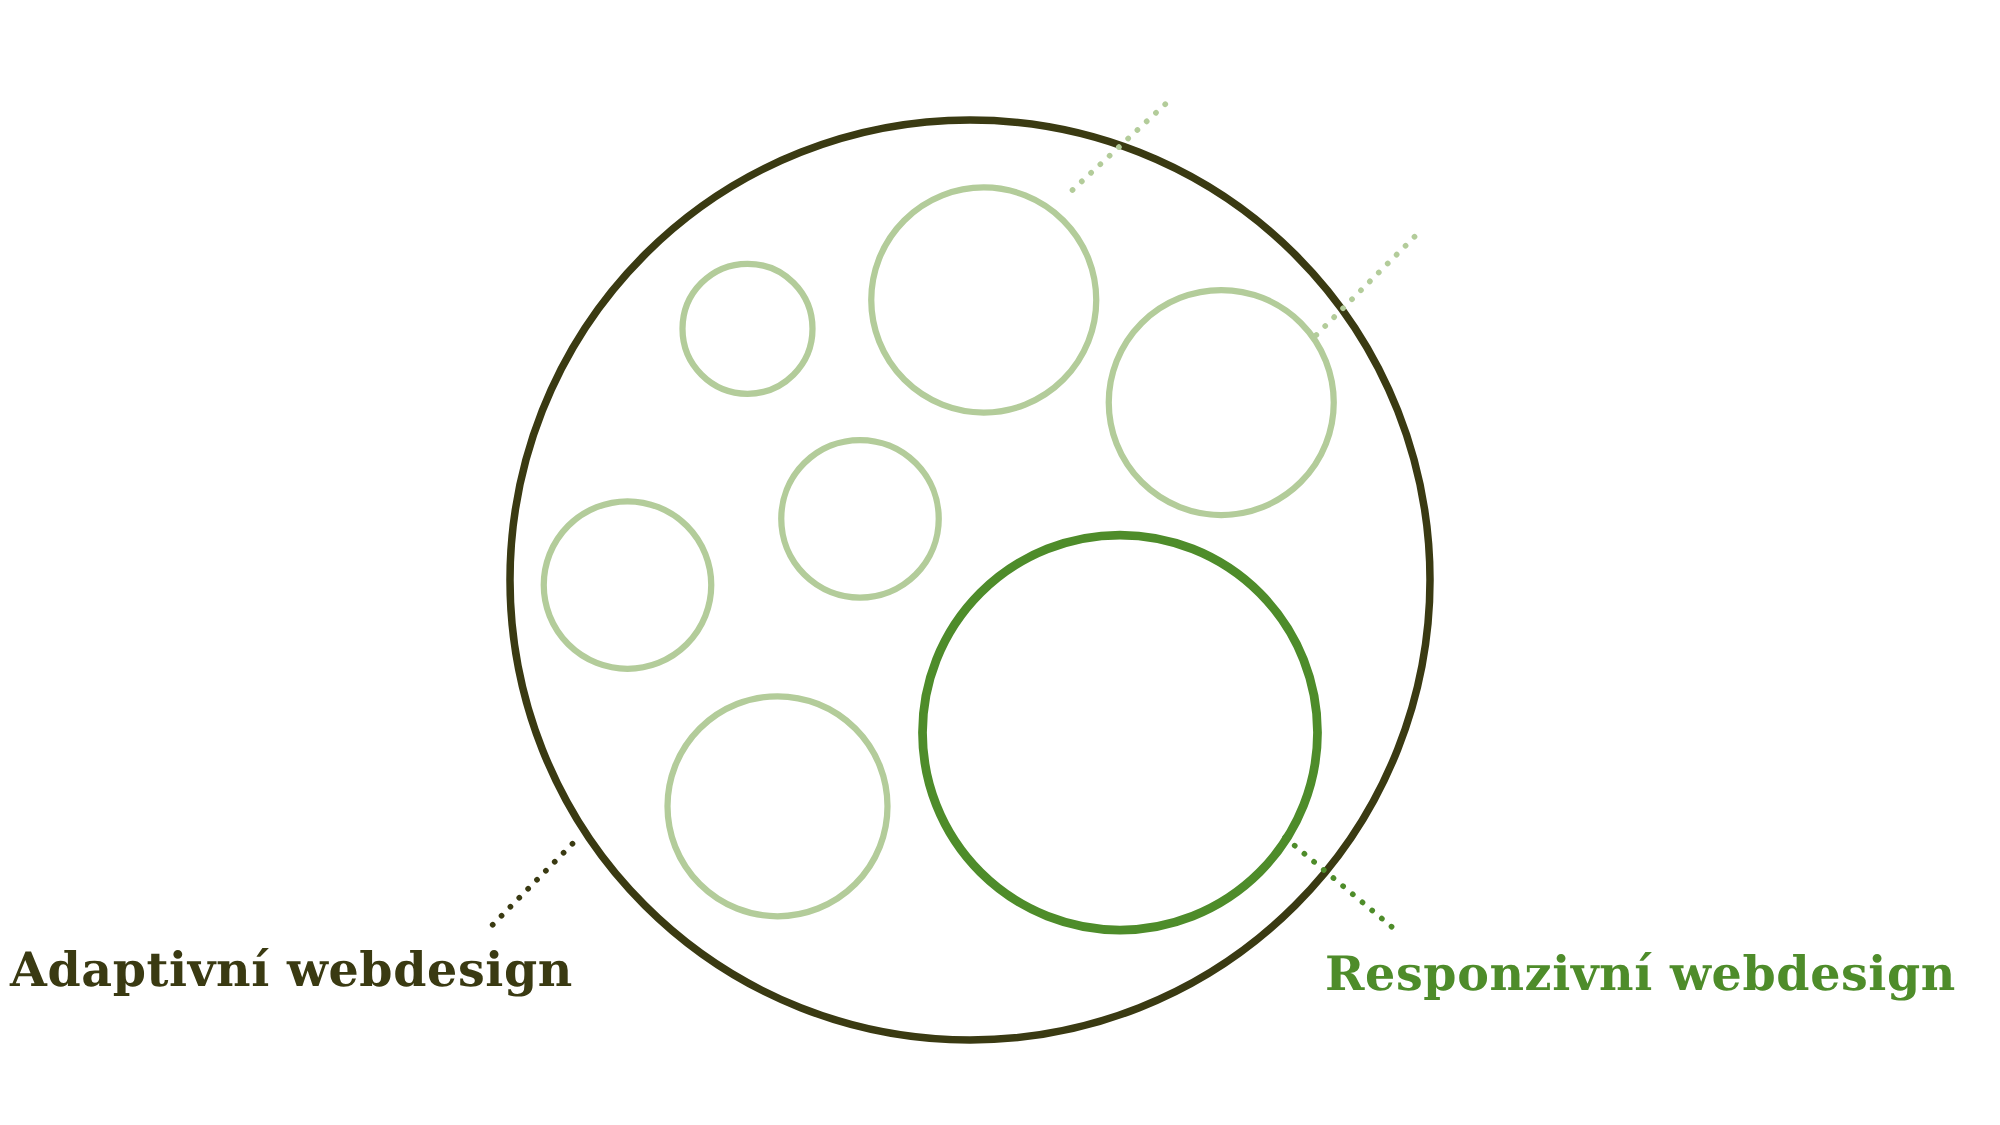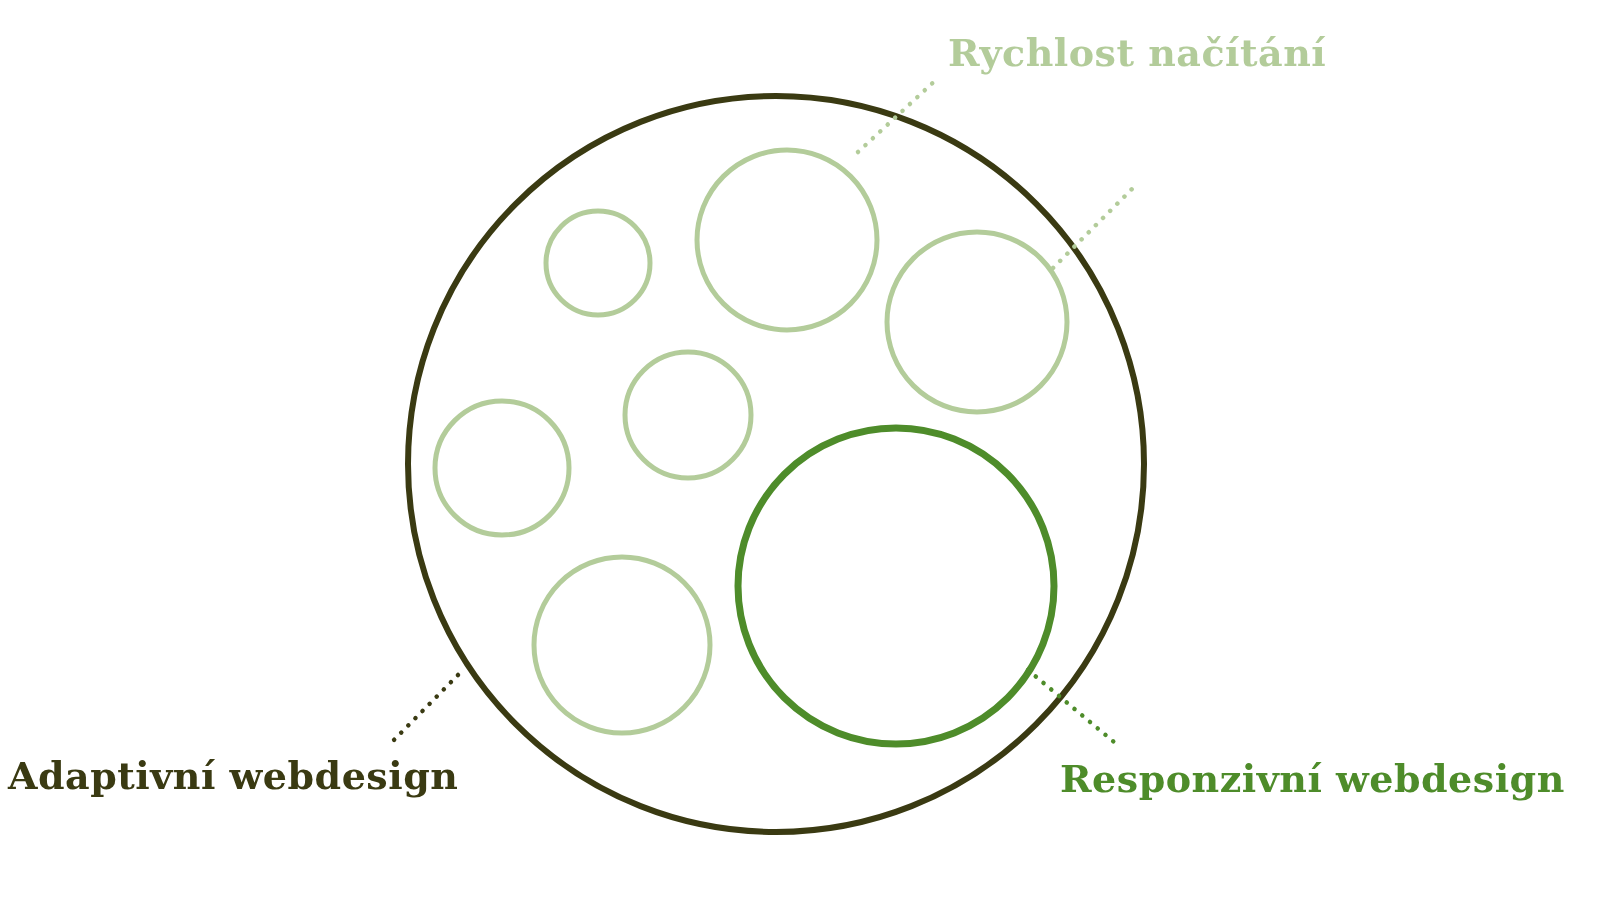--- a/index.html
+++ b/index.html
@@ -47,20 +47,19 @@
       <circle cx="688" cy="415" r="63" fill="none" stroke="#b3cc9a" stroke-width="5"></circle>
       <circle cx="502" cy="468" r="67" fill="none" stroke="#b3cc9a" stroke-width="5"></circle>
       <circle cx="622" cy="645" r="88" fill="none" stroke="#b3cc9a" stroke-width="5"></circle>
       <circle cx="896" cy="586" r="158" fill="none" stroke="#4e8c2a" stroke-width="7"></circle>
       <line x1="858" y1="152" x2="938" y2="78" stroke="#b3cc9a" stroke-width="4.5" stroke-linecap="round" stroke-dasharray="0.1 10"></line>
       <line x1="1053" y1="268" x2="1133" y2="188" stroke="#b3cc9a" stroke-width="4.5" stroke-linecap="round" stroke-dasharray="0.1 10"></line>
       <line x1="458" y1="675" x2="390" y2="744" stroke="#3a3a12" stroke-width="4.5" stroke-linecap="round" stroke-dasharray="0.1 10"></line>
       <line x1="1028" y1="670" x2="1114" y2="742" stroke="#4e8c2a" stroke-width="4.5" stroke-linecap="round" stroke-dasharray="0.1 10"></line>
     </svg>
 
-  <div class="diagram-label label-light" style="left: 948px; top: 32px;">Rychlost načítání</div>
 
 
   <div class="diagram-label label-outer" style="left: 8px; top: 755px;">Adaptivní webdesign</div>
 
   <div class="diagram-label label-accent" style="left: 1060px; top: 758px;">Responzivní webdesign</div>
 
 </div>
 
 </body></html>

